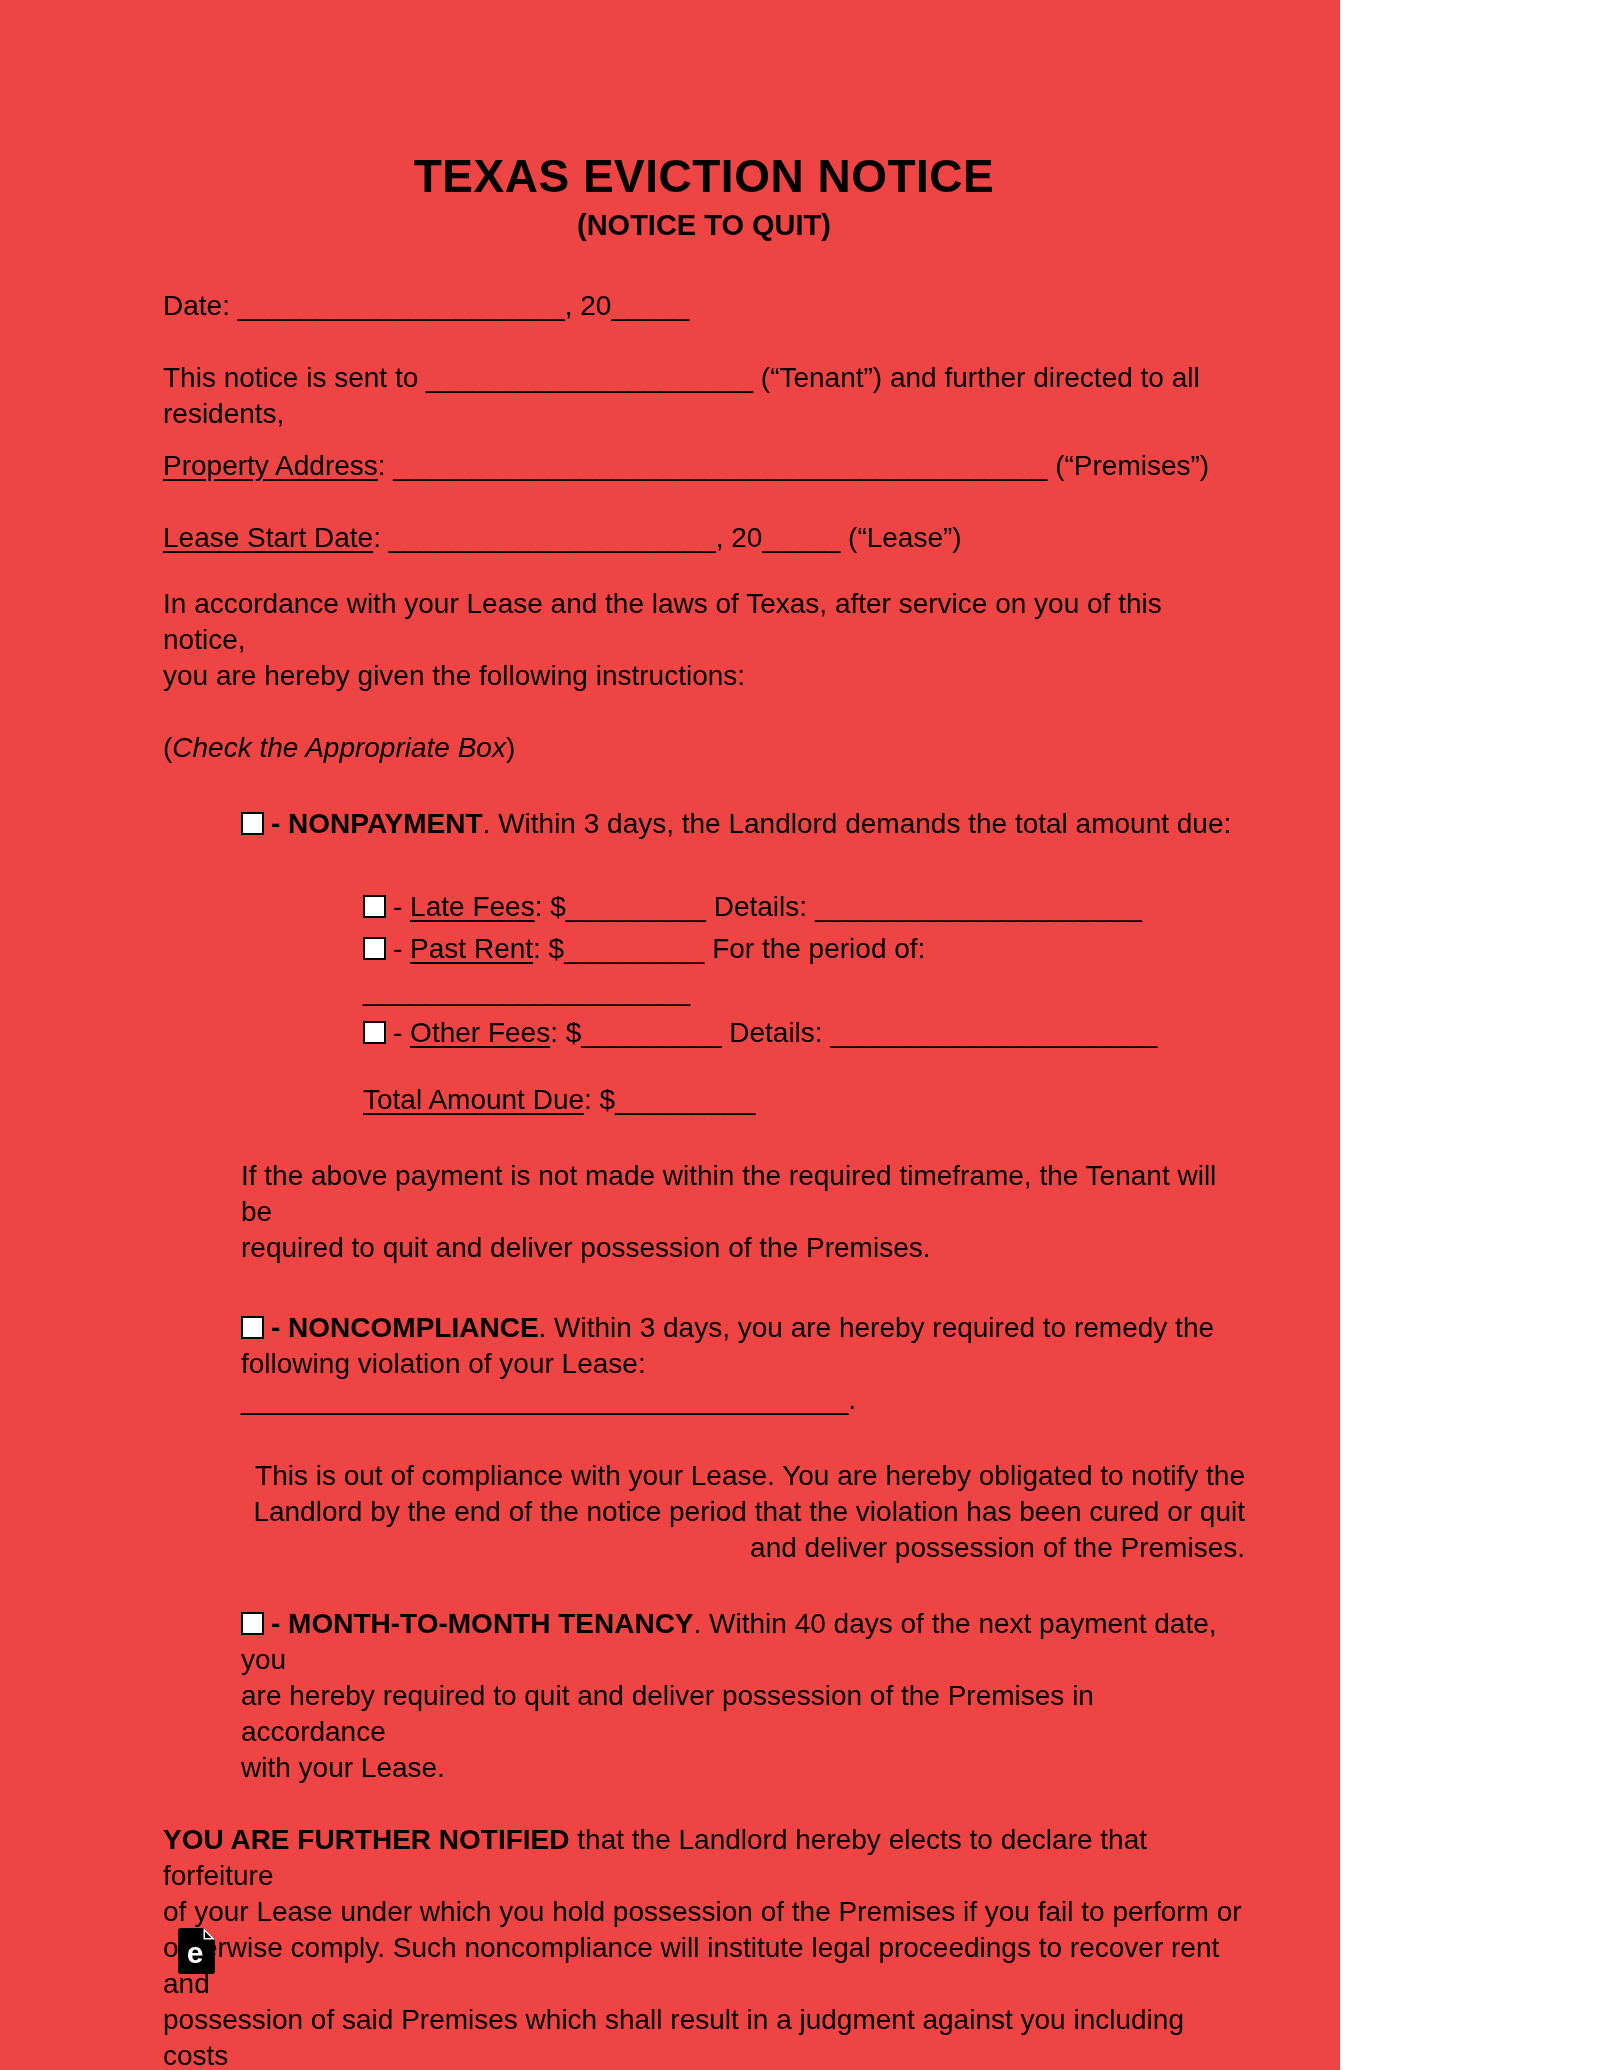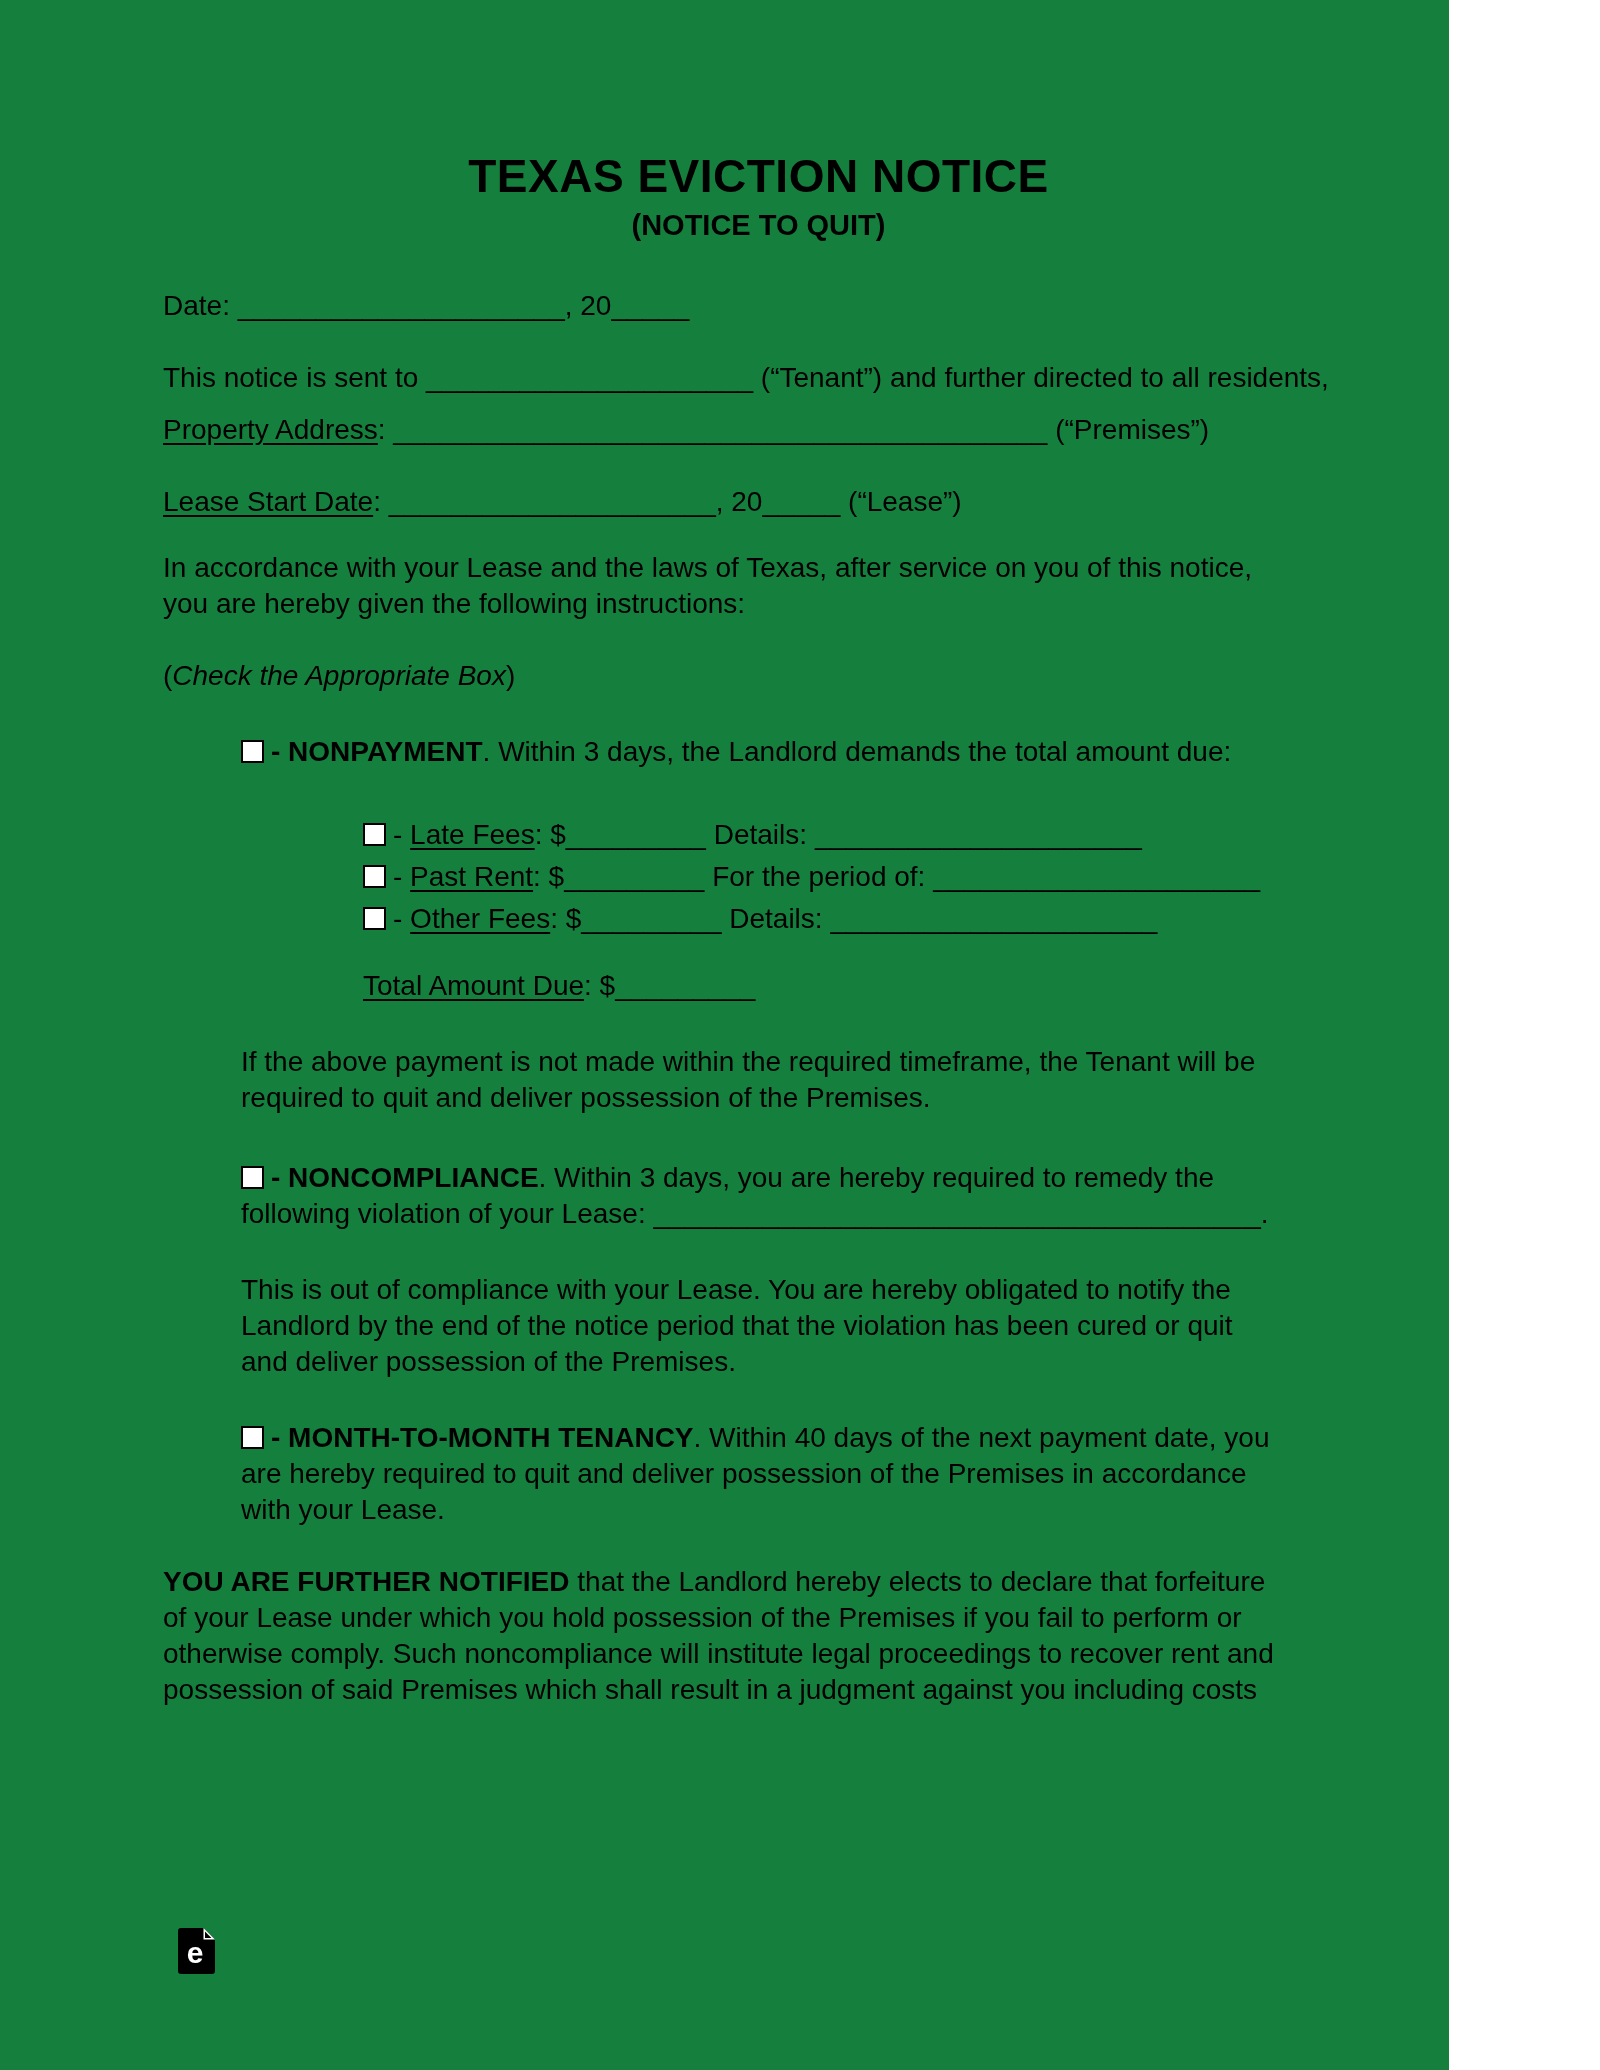--- a/index.html
+++ b/index.html
@@ -1,22 +1,22 @@
 <!DOCTYPE html>
 <html><head>
 <meta charset="utf-8">
 <style>
   html, body { margin: 0; padding: 0; background: #ffffff; }
   .page {
     position: relative;
-    width: 1449px;
+    width: 1340px;
     height: 2070px;
     box-sizing: border-box;
     padding: 152px 95px 0 163px;
-    background: #15803d;
+    background: #ef4444;
     color: #000000;
     font-family: "Liberation Sans", sans-serif;
     font-size: 28px;
     line-height: 36px;
     overflow: hidden;
   }
   p { margin: 0; }
   .title {
     font-size: 46px;
     line-height: 48px;
@@ -36,21 +36,21 @@
   .property-line    { margin-top: 16px; }
   .lease-line       { margin-top: 36px; }
   .accordance       { margin-top: 30px; }
   .check-note       { margin-top: 36px; }
   .nonpayment-line  { margin-top: 40px; }
   .fees             { margin-top: 44px; line-height: 42px; }
   .total-line       { margin-top: 28px; }
   .payment-line     { margin-top: 36px; }
   .if-above         { margin-top: 40px; }
   .noncompliance-line { margin-top: 44px; }
-  .compliance-para  { margin-top: 40px; }
+  .compliance-para  { margin-top: 40px; text-align: right; }
   .month-line       { margin-top: 40px; }
   .further-para     { margin-top: 36px; }
   .indent1 { margin-left: 78px; }
   .indent2 { margin-left: 200px; }
   .b { font-weight: bold; }
   .i { font-style: italic; }
   .u { text-decoration: underline; text-underline-offset: 4px; }
   .blank { white-space: nowrap; letter-spacing: 0; }
   .cb {
     display: inline-block;

